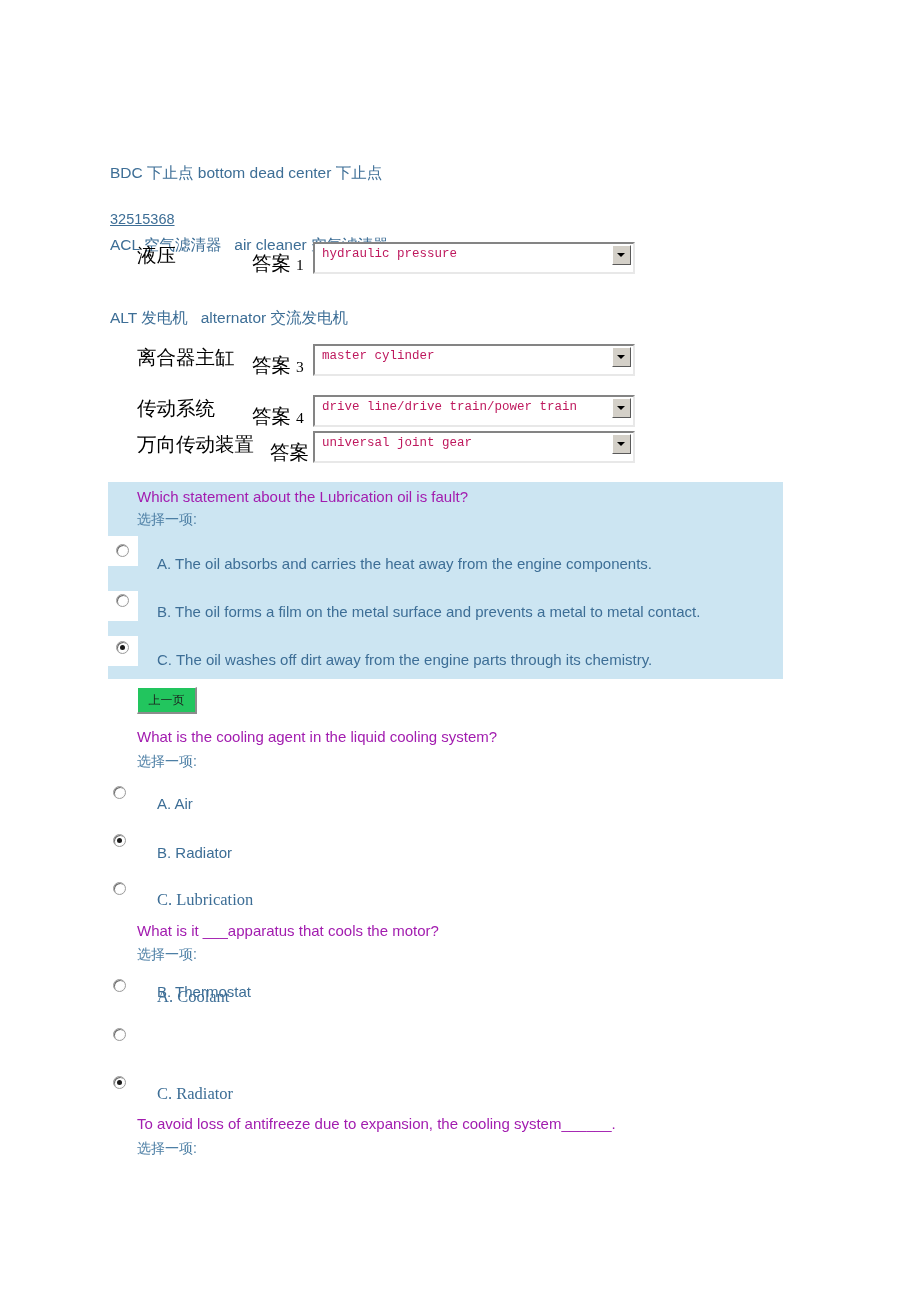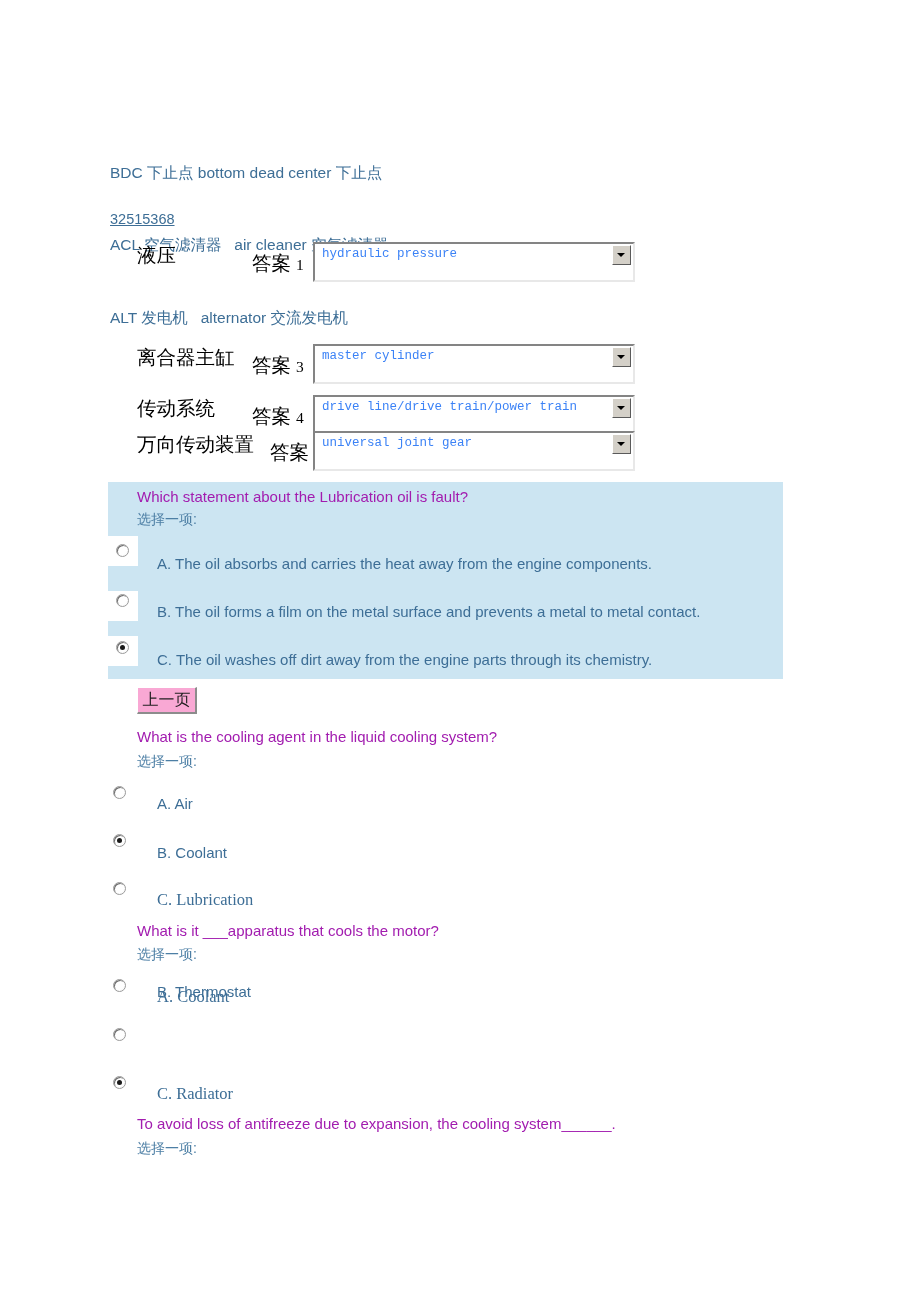--- a/index.html
+++ b/index.html
@@ -78,30 +78,30 @@
     position: absolute;
     left: 203px;
     top: 2px;
     width: 322px;
     height: 24px;
   }
   .fakeselect {
     position: absolute;
     left: 0; top: 0;
     width: 322px;
-    height: 40px;
+    height: 32px;
     box-sizing: border-box;
     background: #ffffff;
     border-top: 2px solid #848484;
     border-left: 2px solid #848484;
     border-right: 2px solid #e8e8e8;
     border-bottom: 2px solid #e8e8e8;
     font-family: "Liberation Mono", "DejaVu Sans Mono", monospace;
     font-size: 12.5px;
-    color: #3b82f6;
+    color: #be185d;
     line-height: 20px;
     padding-left: 7px;
     overflow: hidden;
     white-space: nowrap;
     cursor: default;
   }
   .fakeselect .arrowbox {
     position: absolute;
     right: 2px;
     top: 1px;
@@ -185,27 +185,27 @@
   }
 
   
   .prev-btn {
     position: absolute;
     left: 137px;
     top: 687px;
     width: 60px;
     height: 27px;
     box-sizing: border-box;
-    background: #f9a8d4;
+    background: #22c55e;
     border-top: 1px solid #ffffff;
     border-left: 1px solid #ffffff;
     border-right: 2px solid #8c8c8c;
     border-bottom: 2px solid #8c8c8c;
     font-family: "Liberation Serif", "DejaVu Serif", serif;
-    font-size: 16px;
+    font-size: 12px;
     color: #1c1c1c;
     text-align: center;
     line-height: 24px;
     cursor: pointer;
     padding: 0;
   }
 </style>
 </head>
 <body>
 
@@ -291,21 +291,21 @@
 
   <button class="prev-btn">上一页</button>
 
   <div class="q-text" style="left:137px; top:728px;">What is the cooling agent in the liquid cooling system?</div>
   <div class="q-sub" style="left:137px; top:753px;">选择一项:</div>
 
   <span class="radio" style="left:113px; top:786px;"></span>
   <div class="opt-text" style="left:141px; top:795px;">A. Air</div>
 
   <span class="radio on" style="left:113px; top:834px;"></span>
-  <div class="opt-text" style="left:141px; top:844px;">B. Coolant</div>
+  <div class="opt-text" style="left:141px; top:844px;">B. Radiator</div>
 
   <span class="radio" style="left:113px; top:882px;"></span>
   <div class="opt-text serif" style="left:141px; top:890px;">C. Lubrication</div>
 
   <div class="q-text" style="left:137px; top:922px;">What is it ___apparatus that cools the motor?</div>
   <div class="q-sub" style="left:137px; top:946px;">选择一项:</div>
 
   <span class="radio" style="left:113px; top:979px;"></span>
   <div class="opt-text serif" style="left:141px; top:987px;">A. Coolant</div>
 

